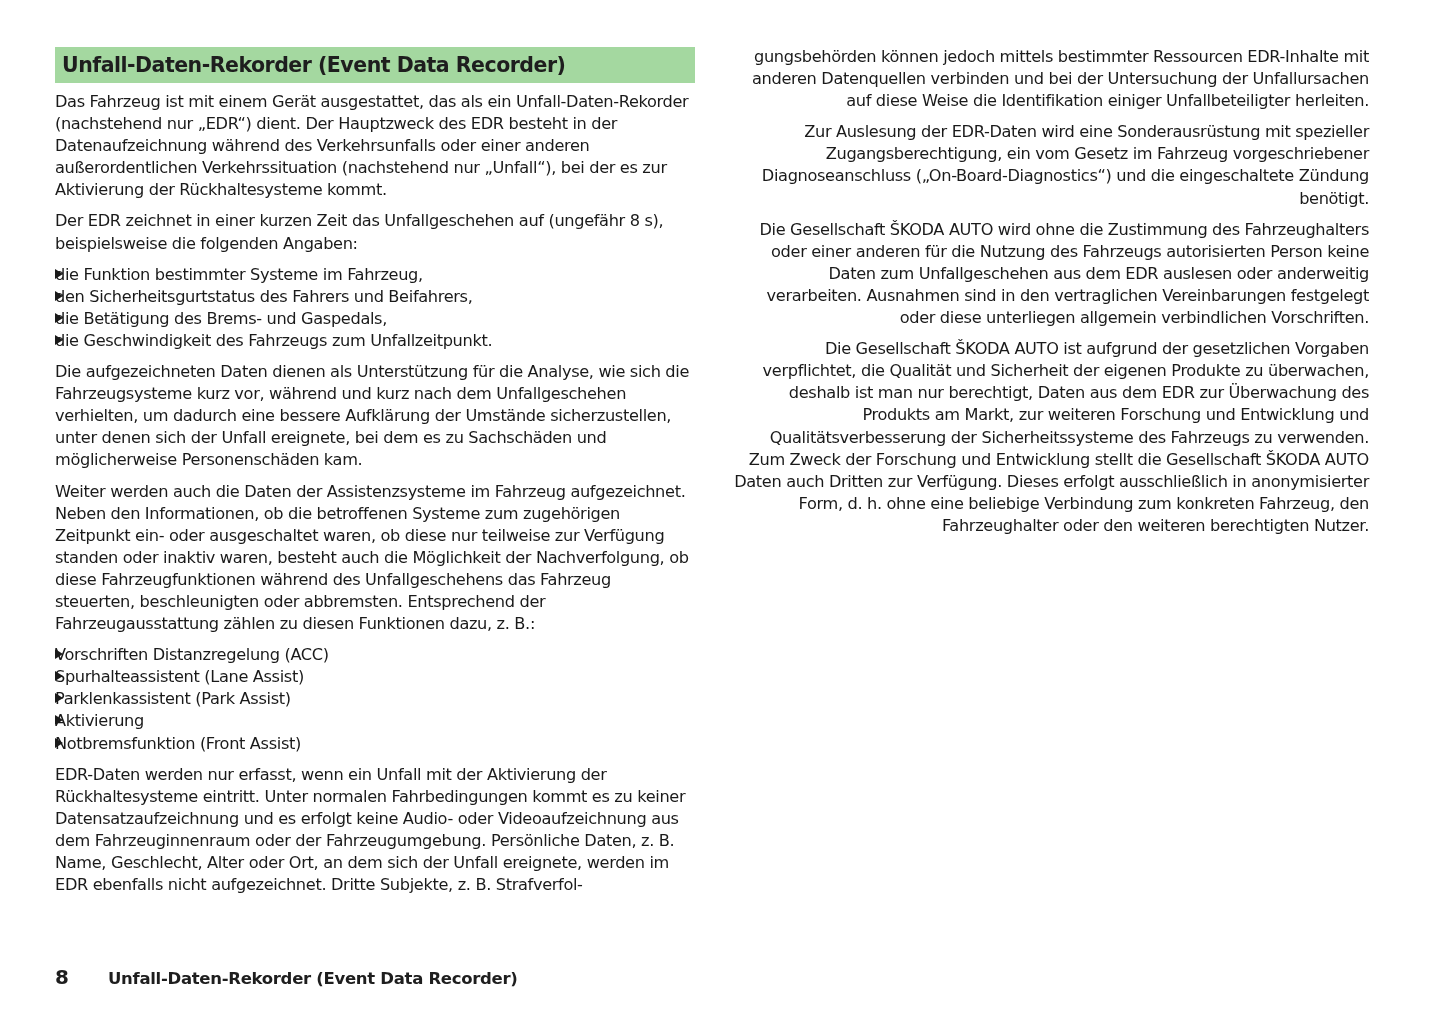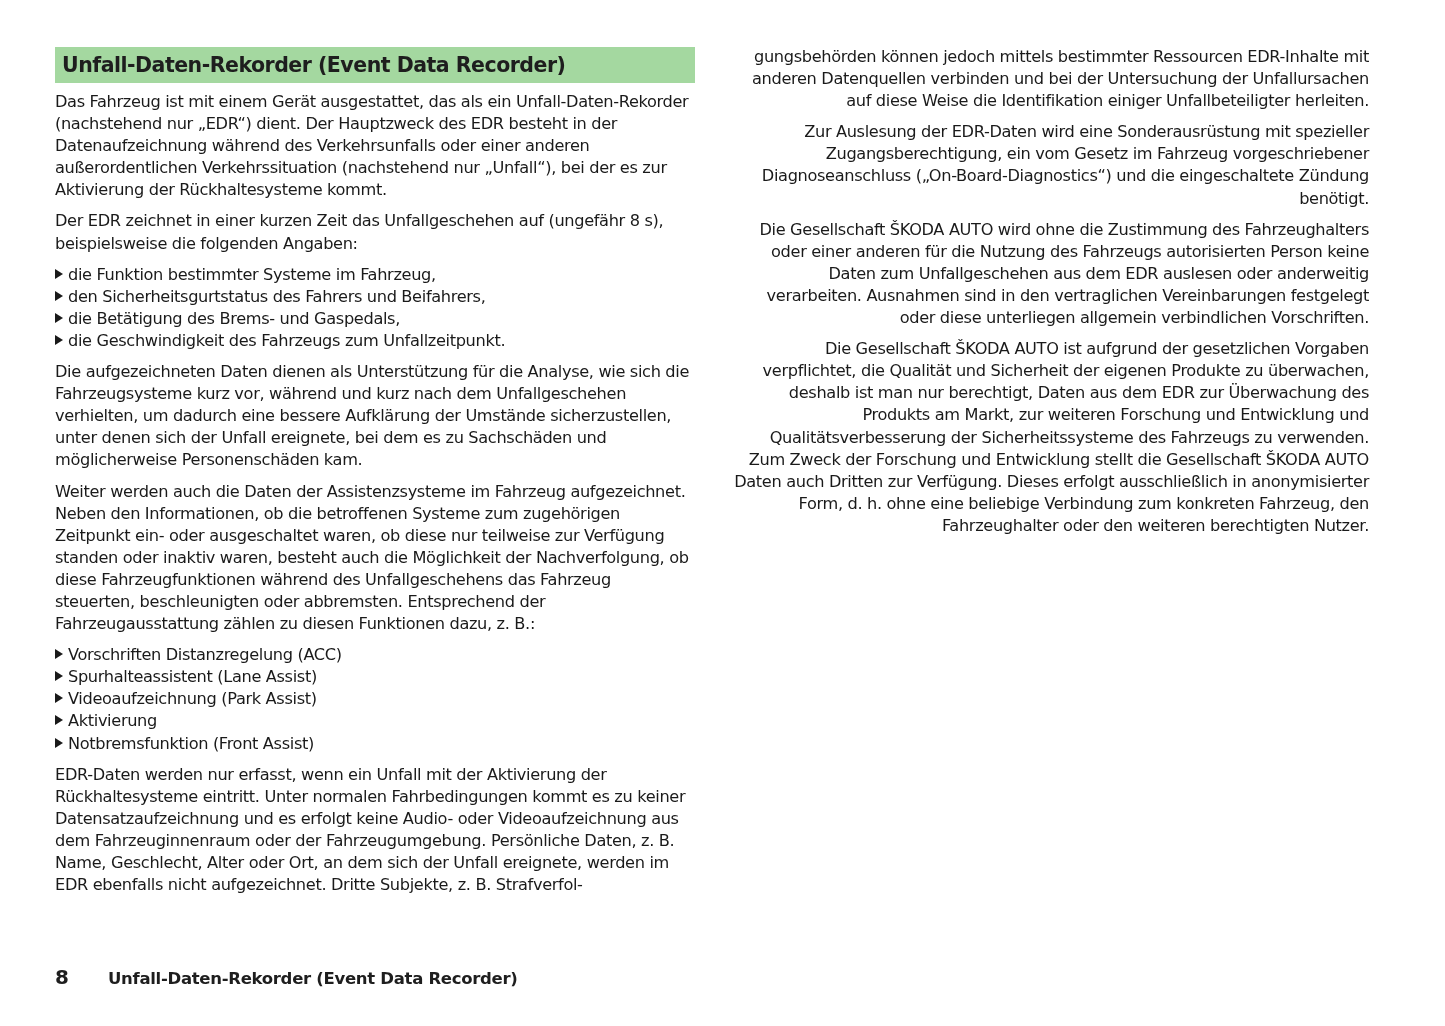--- a/index.html
+++ b/index.html
@@ -13,21 +13,21 @@
   }
   .col-left { left: 55px; }
   .col-right { left: 729px; top: 46px; text-align: right; }
   .section-title {
     background: #a4d8a0; height: 36px; line-height: 37px;
     padding-left: 7px; font-weight: bold; font-size: 20.5px; letter-spacing: -0.5px;
     color: #1e1e1e; margin-bottom: 8px;
   }
   p { margin: 0 0 9px 0; }
   ul.bullets { list-style: none; margin: 0 0 9px 0; padding: 0; }
-  ul.bullets li { position: relative; padding-left: 13px; }
+  ul.bullets li { position: relative; }
   ul.bullets li .tri {
     position: absolute; left: 0; top: 5px; width: 0; height: 0;
     border-top: 5px solid transparent; border-bottom: 5px solid transparent;
     border-left: 8px solid #1a1a1a;
   }
   .footer {
     position: absolute; top: 963px; left: 55px; height: 28px;
     font-weight: bold; color: #1e1e1e;
   }
   .page-number { position: absolute; left: 0; top: 0; font-size: 20px; line-height: 28px; }
@@ -44,21 +44,21 @@
     <li><span class="tri"></span><span>die Funktion bestimmter Systeme im Fahrzeug,</span></li>
     <li><span class="tri"></span><span>den Sicherheitsgurtstatus des Fahrers und Beifahrers,</span></li>
     <li><span class="tri"></span><span>die Betätigung des Brems- und Gaspedals,</span></li>
     <li><span class="tri"></span><span>die Geschwindigkeit des Fahrzeugs zum Unfallzeitpunkt.</span></li>
   </ul>
   <p>Die aufgezeichneten Daten dienen als Unterstützung für die Analyse, wie sich die Fahrzeugsysteme kurz vor, während und kurz nach dem Unfallgeschehen verhielten, um dadurch eine bessere Aufklärung der Umstände sicherzustellen, unter denen sich der Unfall ereignete, bei dem es zu Sachschäden und möglicherweise Personenschäden kam.</p>
   <p>Weiter werden auch die Daten der Assistenzsysteme im Fahrzeug aufgezeichnet. Neben den Informationen, ob die betroffenen Systeme zum zugehörigen Zeitpunkt ein- oder ausgeschaltet waren, ob diese nur teilweise zur Verfügung standen oder inaktiv waren, besteht auch die Möglichkeit der Nachverfolgung, ob diese Fahrzeugfunktionen während des Unfallgeschehens das Fahrzeug steuerten, beschleunigten oder abbremsten. Entsprechend der Fahrzeugausstattung zählen zu diesen Funktionen dazu, z. B.:</p>
   <ul class="bullets">
     <li><span class="tri"></span><span>Vorschriften Distanzregelung (ACC)</span></li>
     <li><span class="tri"></span><span>Spurhalteassistent (Lane Assist)</span></li>
-    <li><span class="tri"></span><span>Videoaufzeichnung (Park Assist)</span></li>
+    <li><span class="tri"></span><span>Parklenkassistent (Park Assist)</span></li>
     <li><span class="tri"></span><span>Aktivierung</span></li>
     <li><span class="tri"></span><span>Notbremsfunktion (Front Assist)</span></li>
   </ul>
   <p>EDR-Daten werden nur erfasst, wenn ein Unfall mit der Aktivierung der Rückhaltesysteme eintritt. Unter normalen Fahrbedingungen kommt es zu keiner Datensatzaufzeichnung und es erfolgt keine Audio- oder Videoaufzeichnung aus dem Fahrzeuginnenraum oder der Fahrzeugumgebung. Persönliche Daten, z. B. Name, Geschlecht, Alter oder Ort, an dem sich der Unfall ereignete, werden im EDR ebenfalls nicht aufgezeichnet. Dritte Subjekte, z. B. Strafverfol-</p>
 </div>
 
 <div class="col col-right">
   <p>gungsbehörden können jedoch mittels bestimmter Ressourcen EDR-Inhalte mit anderen Datenquellen verbinden und bei der Untersuchung der Unfallursachen auf diese Weise die Identifikation einiger Unfallbeteiligter herleiten.</p>
   <p>Zur Auslesung der EDR-Daten wird eine Sonderausrüstung mit spezieller Zugangsberechtigung, ein vom Gesetz im Fahrzeug vorgeschriebener Diagnoseanschluss („On-Board-Diagnostics“) und die eingeschaltete Zündung benötigt.</p>
   <p>Die Gesellschaft ŠKODA AUTO wird ohne die Zustimmung des Fahrzeughalters oder einer anderen für die Nutzung des Fahrzeugs autorisierten Person keine Daten zum Unfallgeschehen aus dem EDR auslesen oder anderweitig verarbeiten. Ausnahmen sind in den vertraglichen Vereinbarungen festgelegt oder diese unterliegen allgemein verbindlichen Vorschriften.</p>

